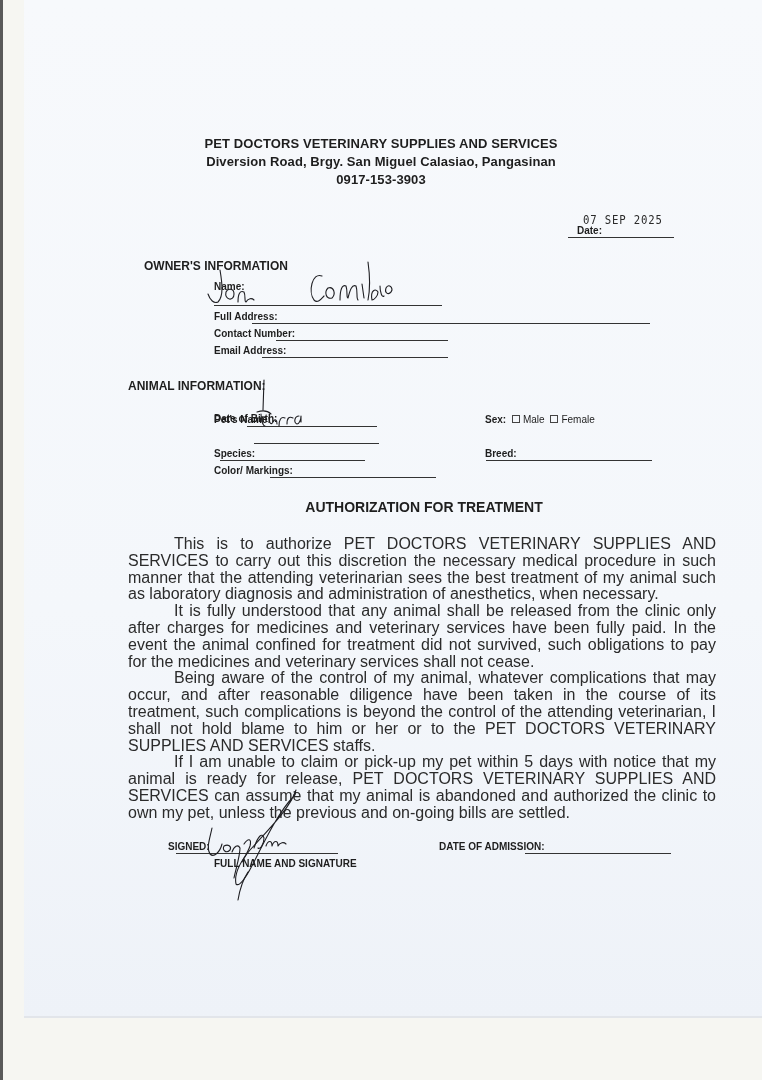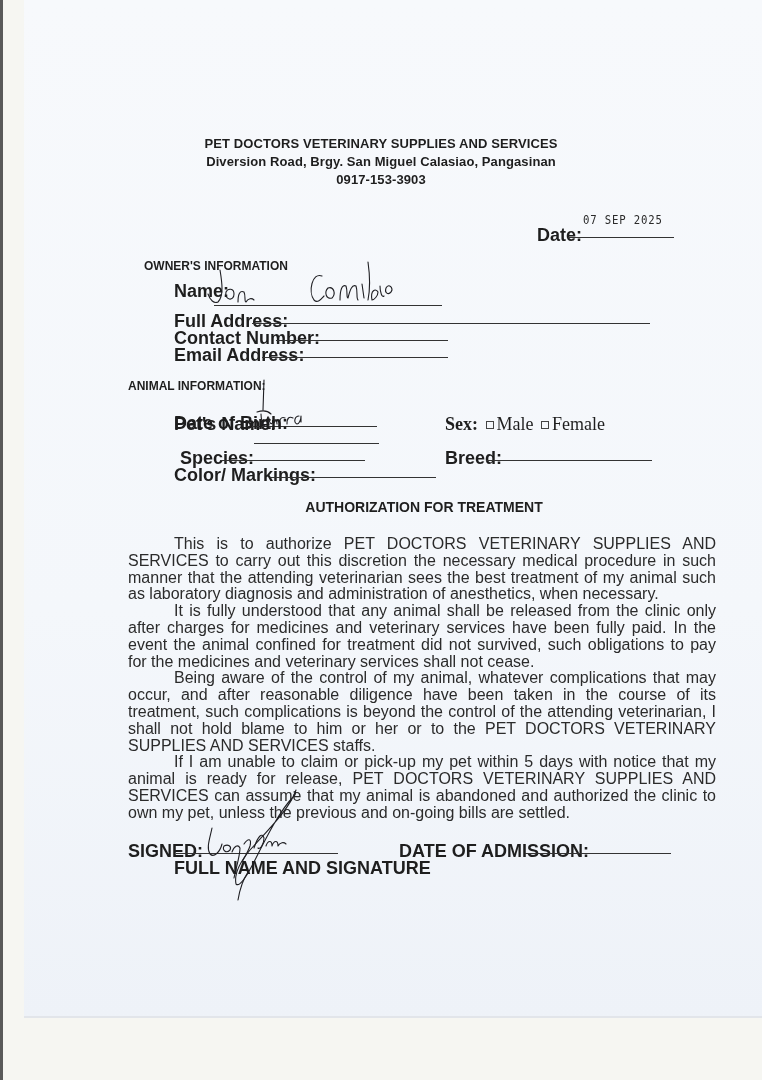--- a/index.html
+++ b/index.html
@@ -38,21 +38,21 @@
     .abs { position: absolute; }
     .hdr {
       left: 0; width: 762px;
       text-align: center;
       font-weight: bold;
       font-size: 13px;
       color: #1e1e1e;
       letter-spacing: 0.1px;
     }
     .bold { font-weight: bold; font-size: 12px; color: #1e1e1e; }
-    .label { font-weight: bold; font-size: 18px; color: #1e1e1e; white-space: nowrap; }
+    .label { font-weight: bold; font-size: 10px; color: #1e1e1e; white-space: nowrap; margin-left: 40px; }
     .uline {
       position: absolute;
       height: 0;
       border-bottom: 1px solid #333;
     }
     .body-text {
       position: absolute;
       left: 128px;
       width: 588px;
       font-size: 16px;
@@ -137,27 +137,27 @@
   <path d="M6 34 C6 40, 8 46, 10 46"></path>
   <path d="M14 38 C14 42, 16 46, 18 42 C20 38, 22 40, 22 44"></path>
   <path d="M24 46 C24 40, 26 36, 30 38"></path>
   <path d="M32 44 C32 38, 34 36, 38 38"></path>
   <path d="M44 36 C40 36, 38 42, 42 44 C44 44, 46 40, 46 36 L46 42"></path>
 </svg>
 
 <div class="abs label" style="left:174px; top:413px;">Date of Birth:</div>
 <div class="uline" style="left:254px; top:443px; width:125px;"></div>
 
-<div class="abs label" style="left:180px; top:448px;">Species:</div>
+<div class="abs label" style="left:174px; top:448px;">Species:</div>
 <div class="uline" style="left:220px; top:460px; width:145px;"></div>
 
 <div class="abs label" style="left:174px; top:465px;">Color/ Markings:</div>
 <div class="uline" style="left:270px; top:477px; width:166px;"></div>
 
-<div class="abs label" style="left:445px; top:414px;font-family:Liberation Serif, serif;">
+<div class="abs label" style="left:445px; top:414px;">
   <span>Sex:</span>
   <span class="checkbox"></span><span class="sex-opt">Male</span>
   <span class="checkbox"></span><span class="sex-opt">Female</span>
 </div>
 
 <div class="abs label" style="left:445px; top:448px;">Breed:</div>
 <div class="uline" style="left:486px; top:460px; width:166px;"></div>
 
 <div class="abs section-title" style="top:499px;">AUTHORIZATION FOR TREATMENT</div>
 

